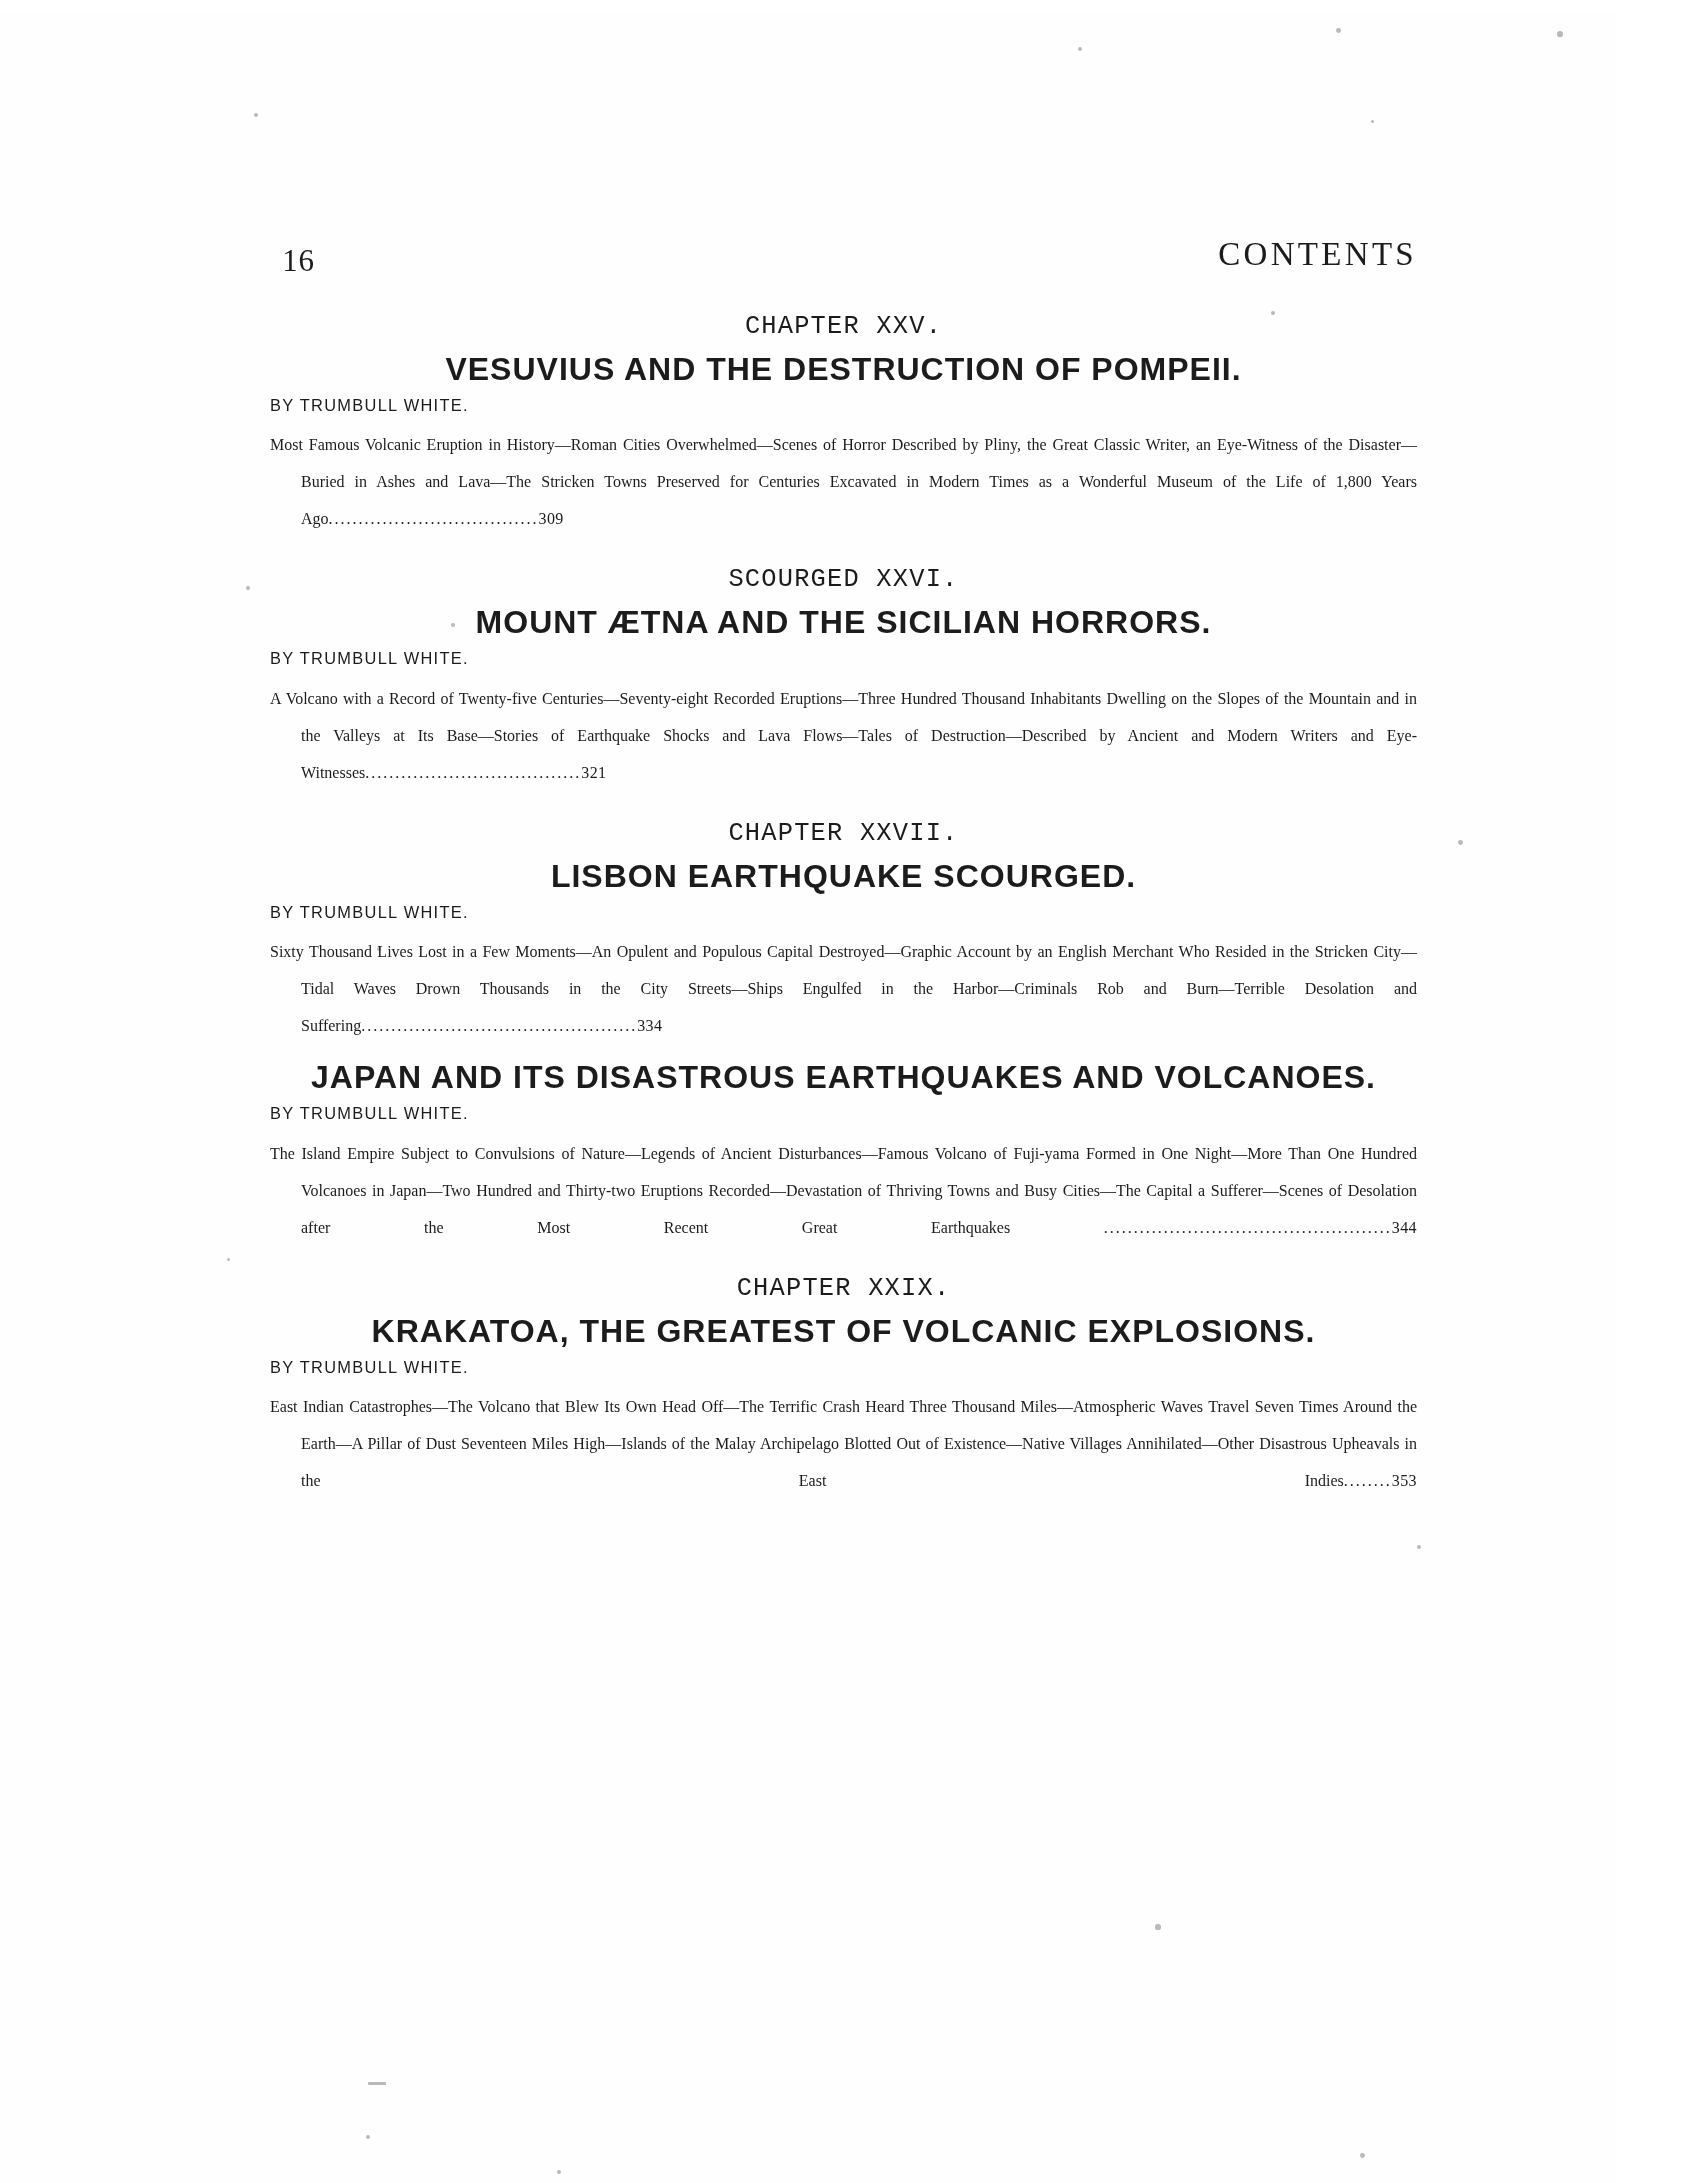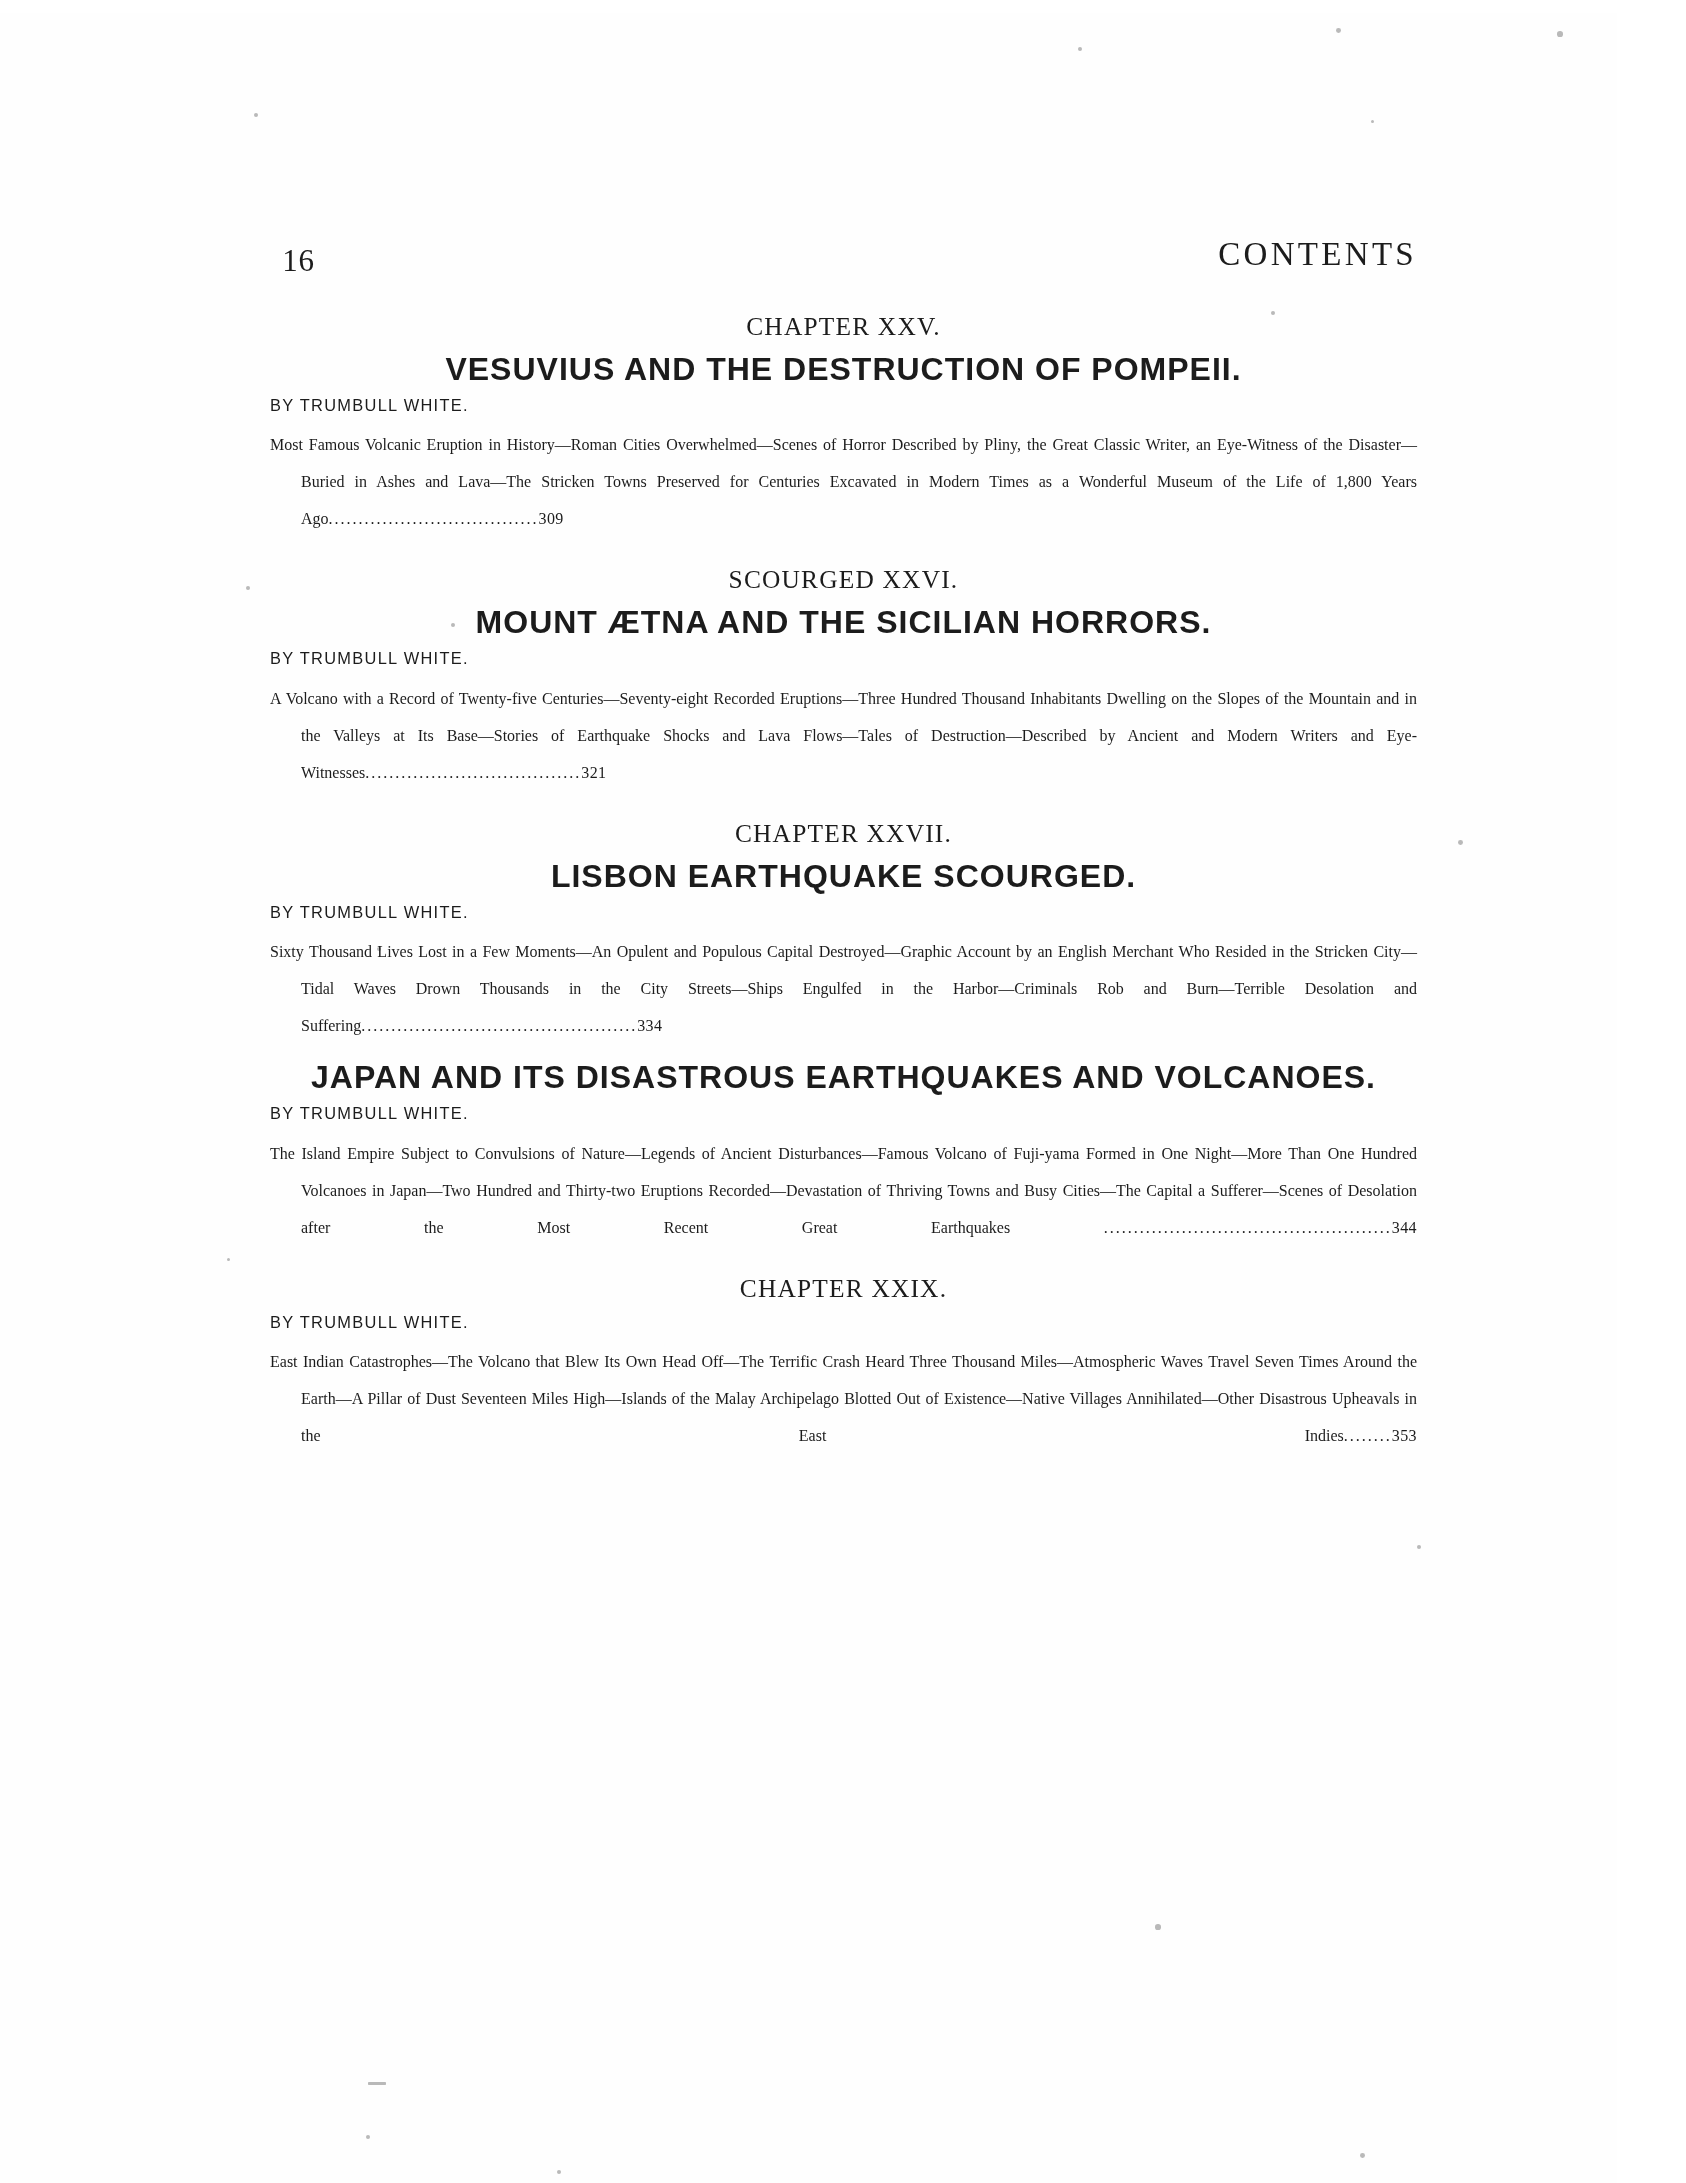--- a/index.html
+++ b/index.html
@@ -53,21 +53,21 @@
   }
   .entry {
     margin-top: 14.7px;
   }
   .chapter-num {
     text-align: center;
     font-size: 25.4px;
     letter-spacing: 1.2px;
     margin-top: 28px;
     margin-bottom: 9.8px;
-    font-family: Liberation Serif, serif;
+    font-family: Liberation Mono, monospace;
   }
   .chapter-title {
     text-align: center;
     font-size: 32px;
     font-weight: bold;
     letter-spacing: 1px;
     font-family: "Liberation Sans", sans-serif;
     margin-bottom: 8.2px;
   }
   .byline {
@@ -163,20 +163,21 @@
     <div class="entry">
       <div class="chapter-title">JAPAN AND ITS DISASTROUS EARTHQUAKES AND VOLCANOES.</div>
       <div class="byline">BY TRUMBULL WHITE.</div>
       <div class="desc">
           <span class="desc-inner"><span>The Island Empire Subject to Convulsions of Nature—Legends of Ancient Disturbances—Famous Volcano of Fuji-yama Formed in One Night—More Than One Hundred Volcanoes in Japan—Two Hundred and Thirty-two Eruptions Recorded—Devastation of Thriving Towns and Busy Cities—The Capital a Sufferer—Scenes of Desolation after the Most Recent Great Earthquakes</span> <span class="leader">................................................</span><span class="pagenum">344</span></span>
         </div>
     </div>
 
     <div class="entry">
       <div class="chapter-num">CHAPTER XXIX.</div>
+      <div class="chapter-title">KRAKATOA, THE GREATEST OF VOLCANIC EXPLOSIONS.</div>
       <div class="byline">BY TRUMBULL WHITE.</div>
       <div class="desc">
           <span class="desc-inner"><span>East Indian Catastrophes—The Volcano that Blew Its Own Head Off—The Terrific Crash Heard Three Thousand Miles—Atmospheric Waves Travel Seven Times Around the Earth—A Pillar of Dust Seventeen Miles High—Islands of the Malay Archipelago Blotted Out of Existence—Native Villages Annihilated—Other Disastrous Upheavals in the East Indies</span><span class="leader">........</span><span class="pagenum">353</span></span>
         </div>
     </div>
 
   </div>
 </div>
 
 

